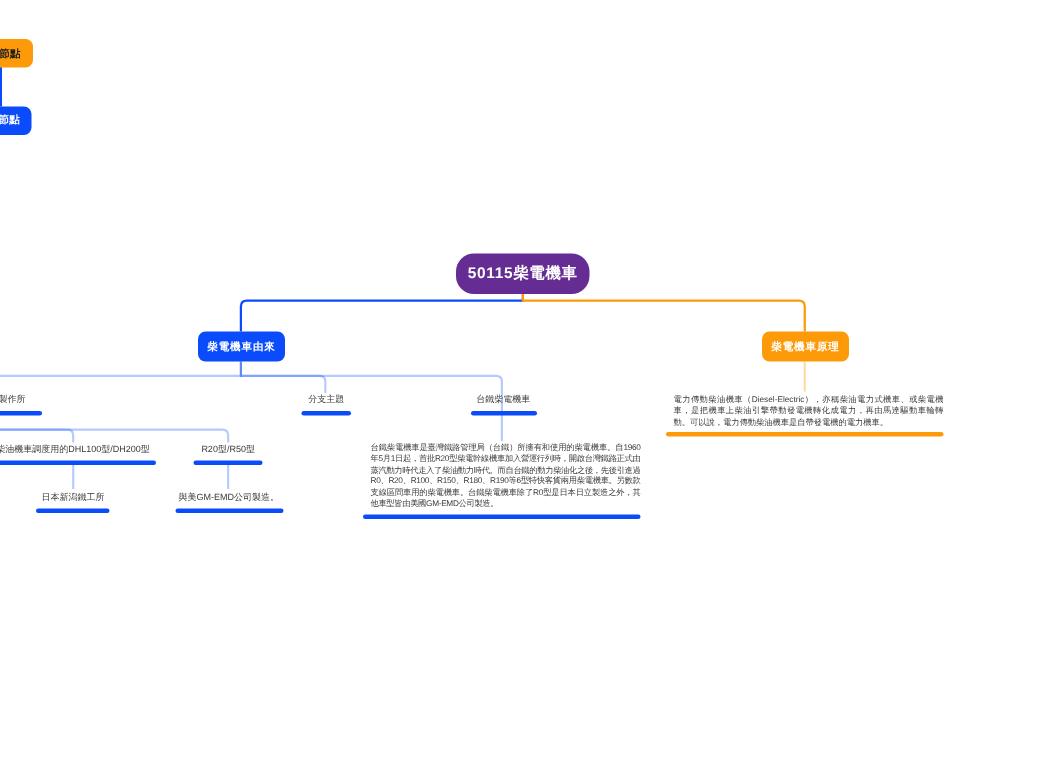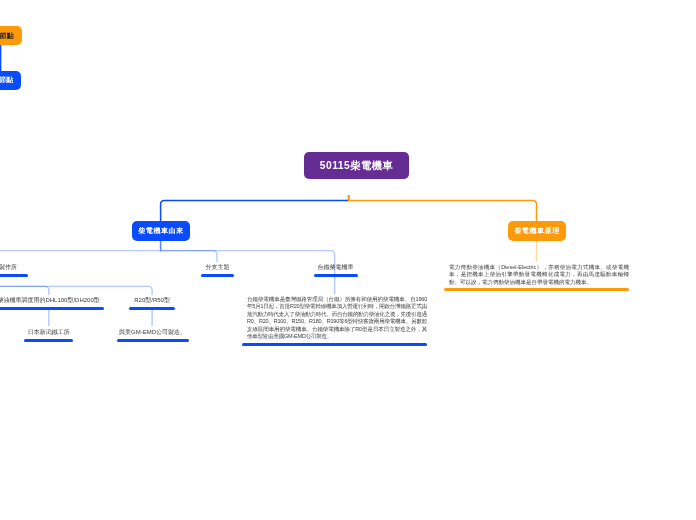--- a/index.html
+++ b/index.html
@@ -53,21 +53,21 @@
     </g>
 
     <g fill="none" stroke="#fd9a09" stroke-width="1.4" stroke-opacity="0.38">
       <path d="M536.5 241 L536.5 261"></path>
     </g>
   </svg>
 
   <div class="node pill" style="left:-8.5px;top:26.3px;width:30.3px;height:18.6px;background:#fd9a09;color:#1c1c1c;font-size:7px;letter-spacing:0.2px;">節點</div>
   <div class="node pill" style="left:-8.5px;top:71px;width:29.5px;height:18.5px;background:#0a4bfc;font-size:7px;letter-spacing:0.2px;">節點</div>
 
-  <div class="node pill" style="left:304px;top:152px;width:105px;height:27px;background:#652d93;font-size:10.3px;letter-spacing:0.45px;line-height:29.6px;">50115柴電機車</div>
+  <div class="node pill" style="left:304px;top:169px;width:89px;height:27px;background:#652d93;font-size:10.3px;letter-spacing:0.45px;line-height:29.6px;border-radius:12px;">50115柴電機車</div>
 
   <div class="node pill" style="left:132px;top:221px;width:58px;height:20px;background:#0a4bfc;font-size:7px;">柴電機車由來</div>
   <div class="node pill" style="left:508px;top:221px;width:58px;height:20px;background:#fd9a09;font-size:7px;">柴電機車原理</div>
 
   <div class="leaf" style="left:-24px;top:263.5px;width:52px;font-size:6px;">
     <span class="txt">日立製作所</span>
     <span class="bar" style="background:#0a4bfc;"></span>
   </div>
 
   <div class="leaf" style="left:201px;top:263.5px;width:33px;font-size:6px;">

